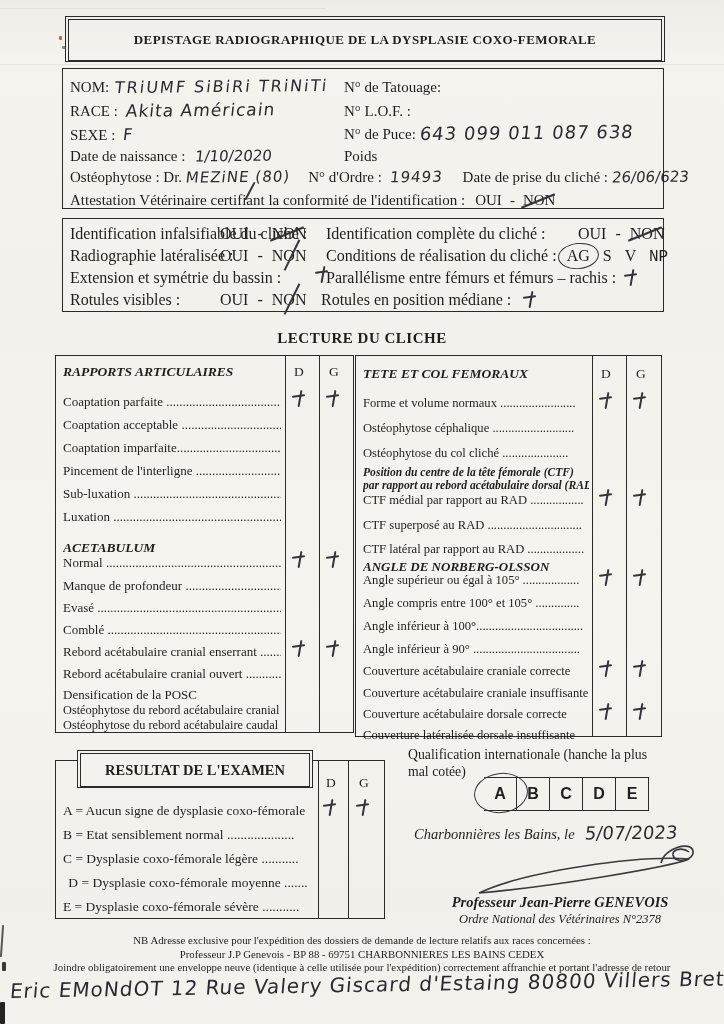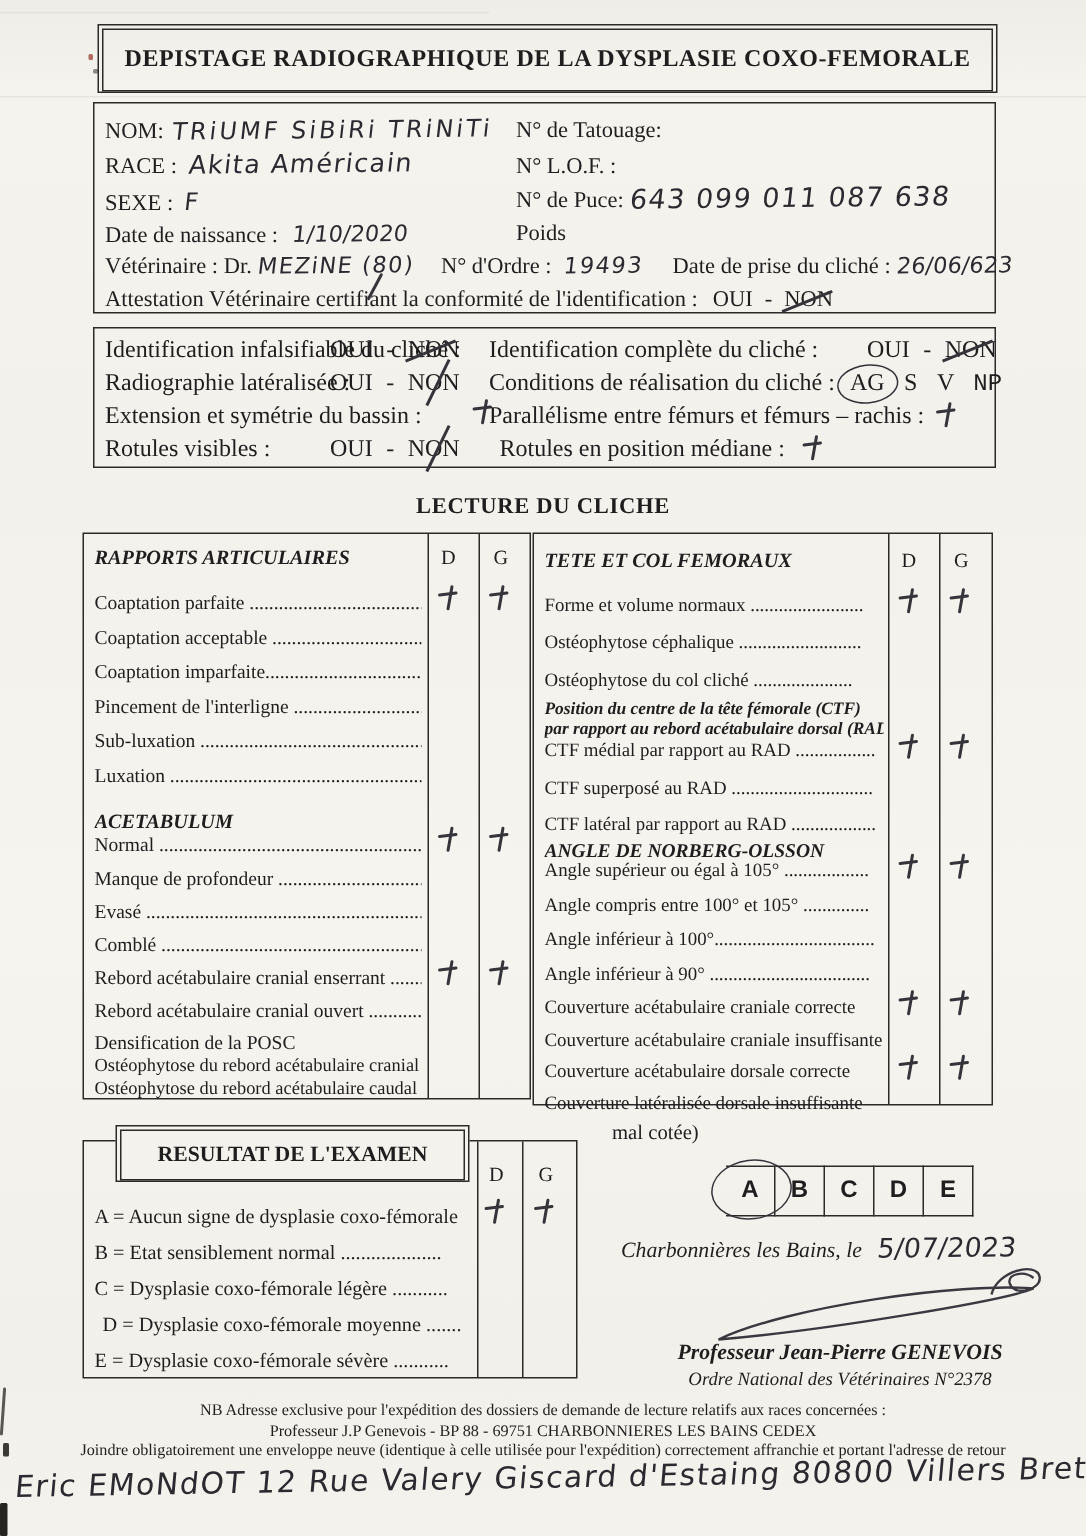--- a/index.html
+++ b/index.html
@@ -54,21 +54,21 @@
   <div class="crease" style="top:8px;width:45%;"></div>
   <div class="crease" style="top:64px;"></div>
   <div class="speck" style="left:59px;top:36px;width:3px;height:4px;background:#b06a5e;"></div>
   <div class="speck" style="left:62px;top:46px;width:4px;height:3px;background:#8d8a82;"></div>
   <div class="speck" style="left:1px;top:925px;width:2px;height:32px;background:#5a5750;transform:rotate(4deg);"></div>
   <div class="speck" style="left:2px;top:962px;width:4px;height:9px;background:#3c3a35;"></div>
   <div class="speck" style="left:0;top:1002px;width:5px;height:22px;background:#262420;"></div>
 
   <div class="abs bx" style="left:65px;top:16px;width:594px;height:40px;padding:2px;">
     <div style="border:1.2px solid #2b2a28;height:100%;display:flex;align-items:center;justify-content:center;">
-      <span class="b nw" style="font-size:16px;letter-spacing:.4px;">DEPISTAGE RADIOGRAPHIQUE DE LA DYSPLASIE COXO-FEMORALE</span>
+      <span class="b nw" style="font-size:13px;letter-spacing:.4px;">DEPISTAGE RADIOGRAPHIQUE DE LA DYSPLASIE COXO-FEMORALE</span>
     </div>
   </div>
 
   <div class="abs bx" style="left:62px;top:68px;width:600px;height:139px;">
     <div class="abs nw" style="left:7px;top:8px;">
       <span class="lbl13">NOM:</span>
       <span class="hw" style="font-size:16px;letter-spacing:2px;margin-left:2px;">TRiUMF SiBiRi TRiNiTi</span>
     </div>
     <div class="abs nw" style="left:7px;top:31px;">
       <span class="lbl13">RACE :</span>
@@ -76,21 +76,21 @@
     </div>
     <div class="abs nw" style="left:7px;top:56px;">
       <span class="lbl13">SEXE :</span>
       <span class="hw" style="font-size:16px;margin-left:4px;">F</span>
     </div>
     <div class="abs nw" style="left:7px;top:78px;">
       <span class="lbl13">Date de naissance :</span>
       <span class="hw" style="font-size:15px;margin-left:6px;">1/10/2020</span>
     </div>
     <div class="abs nw" style="left:7px;top:99px;">
-      <span class="lbl13">Vétérinaire : Dr.</span>
+      <span class="lbl13">Ostéophytose : Dr.</span>
       <span class="hw" style="font-size:15px;letter-spacing:1px;">MEZiNE (80)</span>
       <span class="lbl13" style="margin-left:14px;">N° d'Ordre :</span>
       <span class="hw" style="font-size:15px;letter-spacing:1px;margin-left:4px;">19493</span>
       <span class="lbl13" style="margin-left:16px;">Date de prise du cliché :</span>
       <span class="hw" style="font-size:15px;">26/06/623</span>
     </div>
     <div class="abs nw" style="left:7px;top:122px;">
       <span class="lbl13">Attestation Vétérinaire certifiant la conformité de l'identification :</span>
       <span class="lbl13" style="margin-left:6px;">OUI</span>
       <span class="lbl13" style="margin:0 4px;">-</span>
@@ -157,21 +157,21 @@
       <span>Conditions de réalisation du cliché :</span>
       <span class="circle on" style="margin-left:4px;"><span>AG</span></span>
       <span style="margin-left:7px;">S</span>
       <span style="margin-left:9px;">V</span>
       <span style="margin-left:9px;font-family:Liberation Mono, monospace;">NP</span>
     </div>
     <div class="abs nw" style="left:263px;top:50px;">
       <span>Parallélisme entre fémurs et fémurs – rachis :</span>
       <span class="mk on" style="margin-left:4px;"></span>
     </div>
-    <div class="abs nw" style="left:270px;top:72px;text-align:center;">
+    <div class="abs nw" style="left:258px;top:72px;text-align:center;">
       <span>Rotules en position médiane :</span>
       <span class="mk on" style="margin-left:8px;"></span>
     </div>
   </div>
 
   <div class="abs b nw" style="left:0;top:330px;width:724px;text-align:center;font-size:15px;letter-spacing:.5px;">LECTURE DU CLICHE</div>
 
   <div class="tbl ltbl" style="left:55px;top:355px;width:297px;height:376px;">
     <div class="vline" style="left:229px;"></div>
     <div class="vline" style="left:263px;"></div>
@@ -331,20 +331,21 @@
       </div>
   </div>
 
   <div class="abs bx" style="left:77px;top:750px;width:230px;height:32px;padding:2px;background:#f4f2ed;z-index:3;">
     <div style="border:1.1px solid #2b2a28;height:100%;display:flex;align-items:center;justify-content:center;">
       <span class="b nw" style="font-size:14.5px;">RESULTAT DE L'EXAMEN</span>
     </div>
   </div>
 
   <div class="abs" style="left:408px;top:746px;width:300px;font-size:13.8px;line-height:17px;">
+    <div class="nw">Qualification internationale (hanche la plus</div>
     <div class="nw">mal cotée)</div>
   </div>
   <div class="abs" style="left:484px;top:777px;display:flex;">
     <div class="grade-circle on"></div>
     <div class="grade-cell">A</div>
     <div class="grade-cell">B</div>
     <div class="grade-cell">C</div>
     <div class="grade-cell">D</div>
     <div class="grade-cell">E</div>
   </div>

